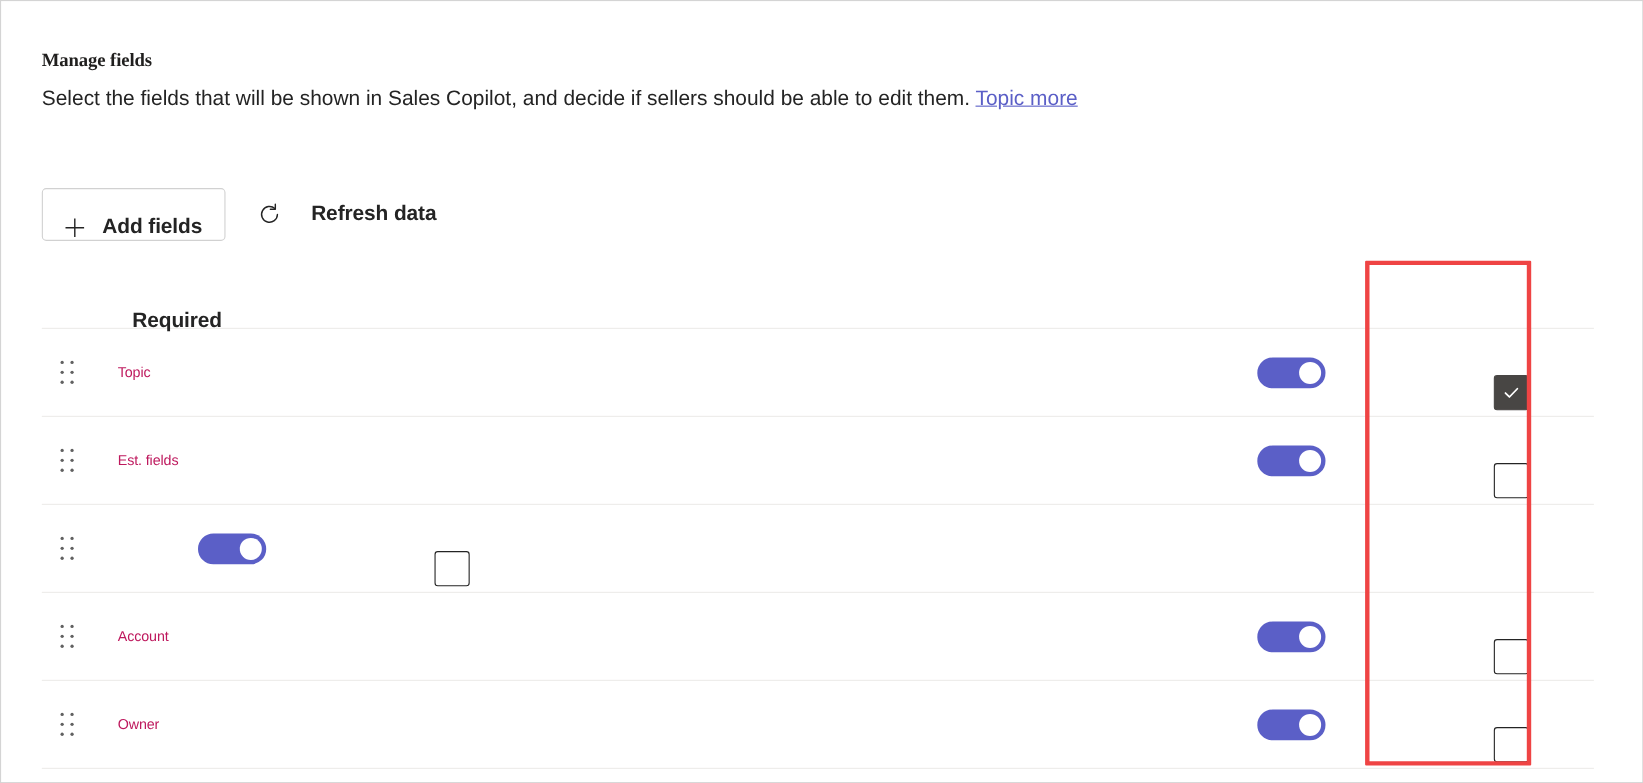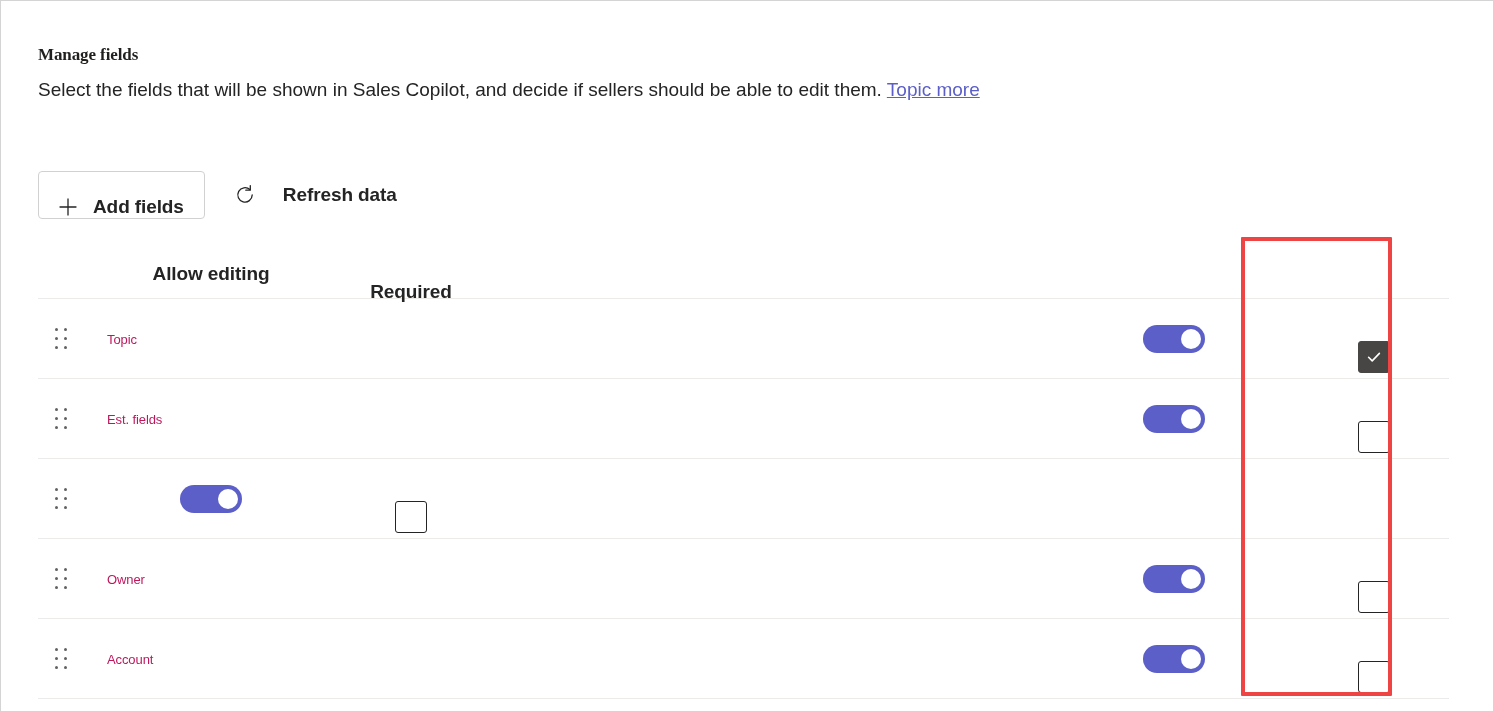--- a/index.html
+++ b/index.html
@@ -274,23 +274,20 @@
         </svg>
       </span>
       <span class="btn-label">Refresh data</span>
     </button>
   </div>
 
   <div class="table">
 
     <div class="row head-row">
       <div class="col-handle"></div>
-      <div class="col-allow">
-        <span class="head-cell">Allow editing</span>
-      </div>
       <div class="col-required">
         <span class="head-cell">Required</span>
       </div>
     </div>
 
     <div class="row data-row">
       <div class="col-handle">
         <span class="drag-handle">
           <span></span>
             <span></span>
@@ -371,21 +368,21 @@
         <span class="drag-handle">
           <span></span>
             <span></span>
             <span></span>
             <span></span>
             <span></span>
             <span></span>
         </span>
       </div>
       <div class="col-name">
-        <span class="cell-name">Owner</span>
+        <span class="cell-name">Account</span>
       </div>
       <div class="col-allow">
         <span class="toggle">
             <span class="knob"></span>
           </span>
       </div>
       <div class="col-required">
         <span class="checkbox unchecked">
           
         </span>
@@ -397,21 +394,21 @@
         <span class="drag-handle">
           <span></span>
             <span></span>
             <span></span>
             <span></span>
             <span></span>
             <span></span>
         </span>
       </div>
       <div class="col-name">
-        <span class="cell-name">Account</span>
+        <span class="cell-name">Owner</span>
       </div>
       <div class="col-allow">
         <span class="toggle">
             <span class="knob"></span>
           </span>
       </div>
       <div class="col-required">
         <span class="checkbox unchecked">
           
         </span>

